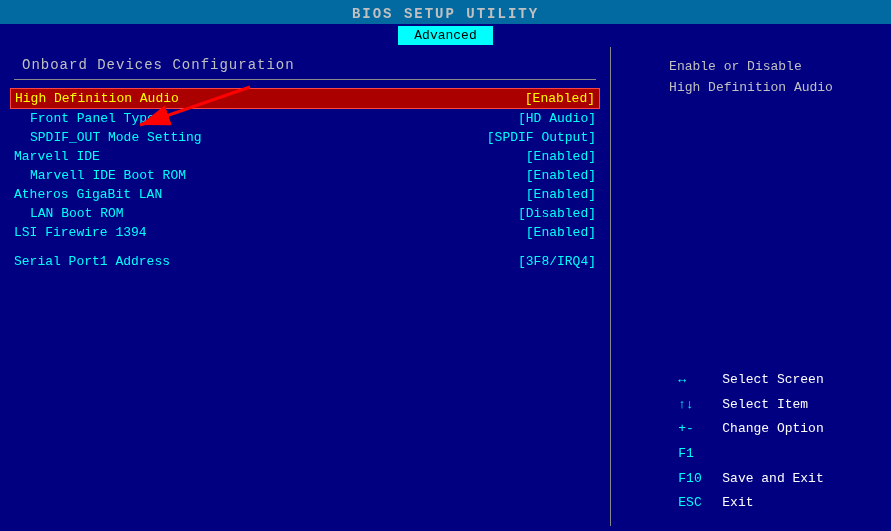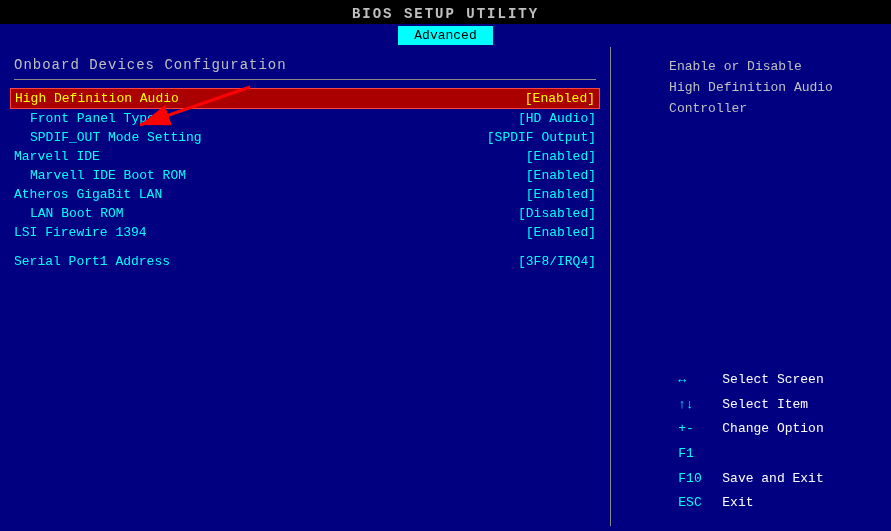--- a/index.html
+++ b/index.html
@@ -8,21 +8,21 @@
       height: 531px;
       background-color: #000080;
       font-family: 'Courier New', Courier, monospace;
       color: #00FFFF;
       overflow: hidden;
       position: relative;
     }
 
     
     #title-bar {
-      background-color: #000000;
+      background-color: #0369a1;
       text-align: center;
       padding: 6px 0 2px 0;
       color: #C0C0C0;
       font-size: 14px;
       letter-spacing: 2px;
       font-weight: bold;
     }
 
     
     #tab-row {
@@ -57,20 +57,21 @@
       padding: 10px 14px;
       border-right: 1px solid #888;
       position: relative;
     }
 
     #section-title {
       color: #C0C0C0;
       font-size: 14px;
       margin-bottom: 6px;
       letter-spacing: 1px;
+      margin-left: 8px;
     }
 
     #divider {
       border: none;
       border-top: 1px solid #888;
       margin-bottom: 8px;
     }
 
     .menu-row {
       display: flex;
@@ -227,21 +228,20 @@
         </marker>
       </defs>
       <line x1="170" y1="10" x2="60" y2="48" stroke="#FF0000" stroke-width="3" marker-end="url(#arrowhead)"></line>
     </svg>
   </div>
 
   <div id="right-panel">
     <div id="help-text">
         <div>Enable or Disable</div>
         <div>High Definition Audio</div>
-        <div>Controller</div>
       </div>
     <div id="key-legend">
         <div class="key-row">
           <span class="key-name">↔</span>
           <span class="key-desc">Select Screen</span>
         </div>
         <div class="key-row">
           <span class="key-name">↑↓</span>
           <span class="key-desc">Select Item</span>
         </div>

